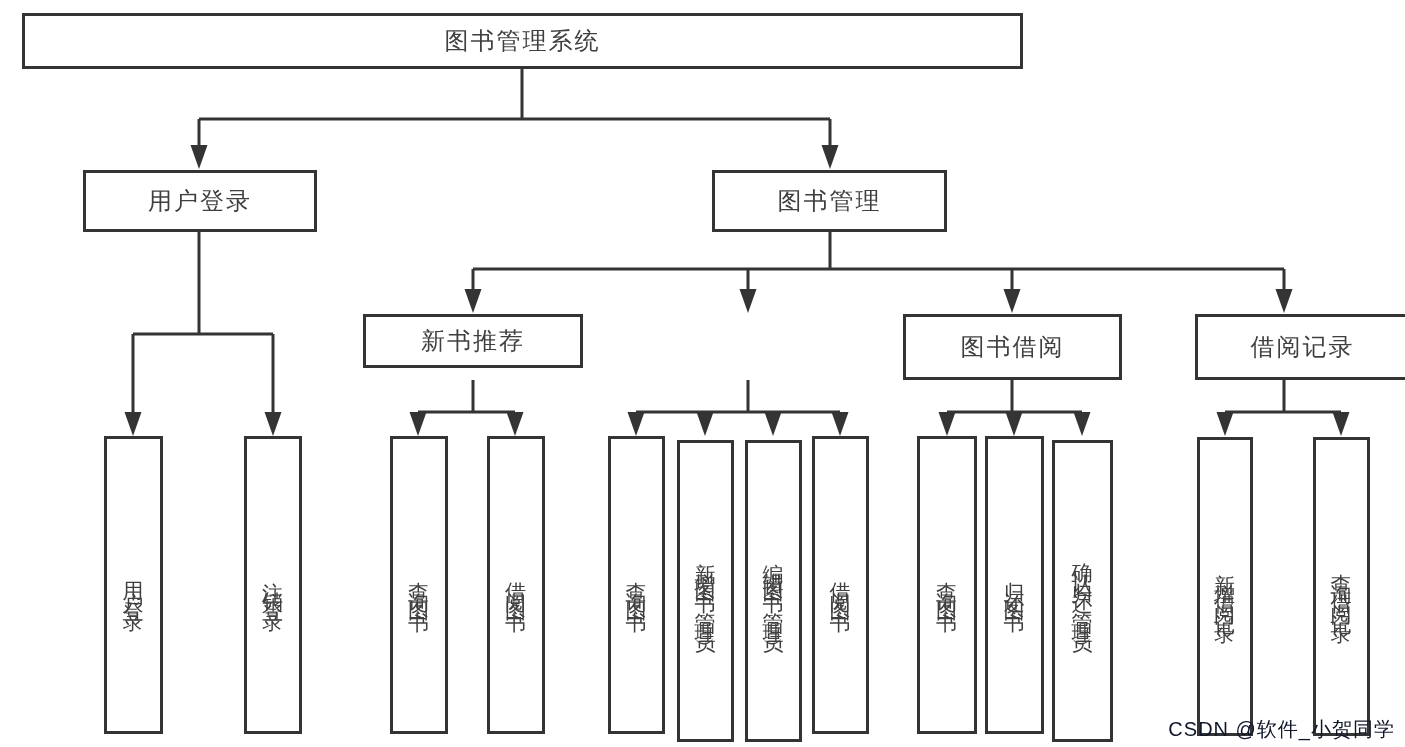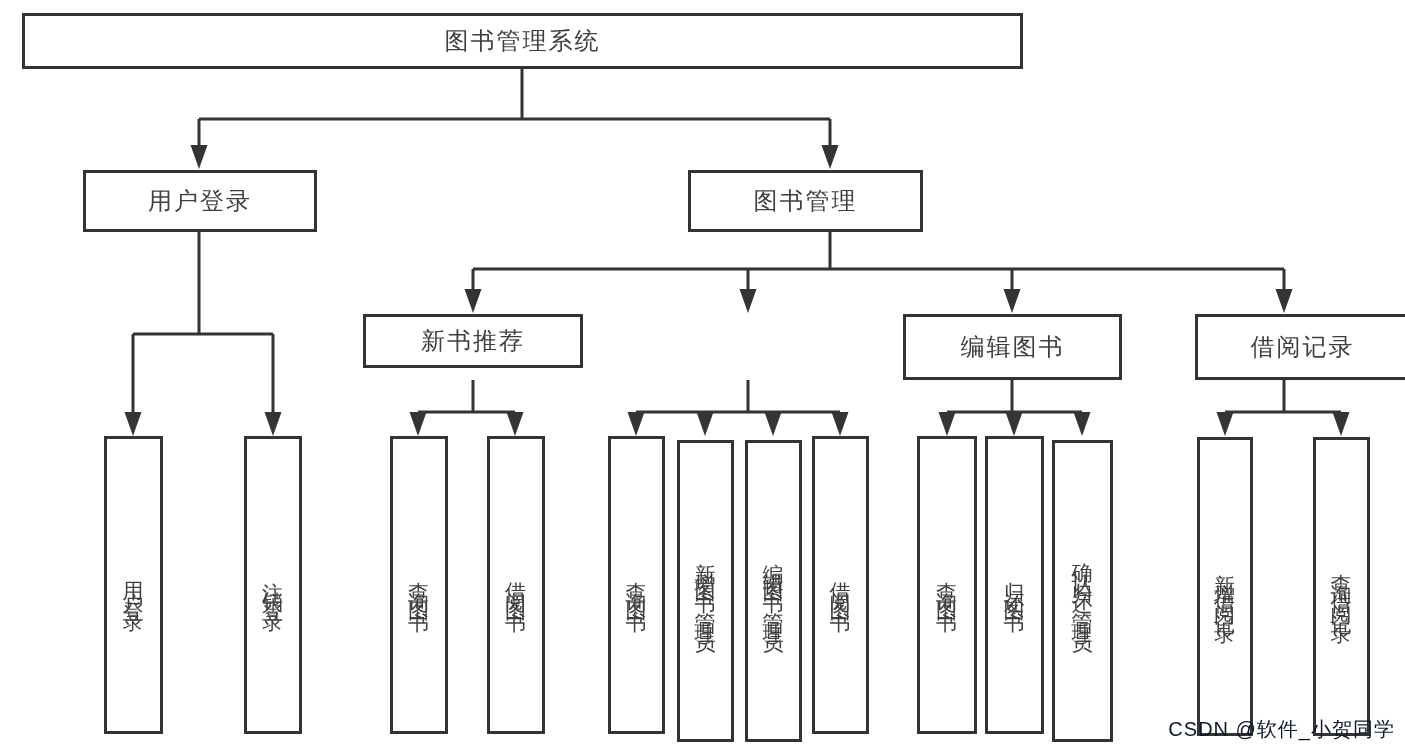--- a/index.html
+++ b/index.html
@@ -56,24 +56,24 @@
       <polygon points="1014,436 1005.5,412 1022.5,412"></polygon>
       <polygon points="1082,436 1073.5,412 1090.5,412"></polygon>
       <polygon points="1225,436 1216.5,412 1233.5,412"></polygon>
       <polygon points="1341,436 1332.5,412 1349.5,412"></polygon>
     </g>
   </svg>
 
   <div class="node hbox" style="left:22px;top:13px;width:1001px;height:56px;">图书管理系统</div>
 
   <div class="node hbox" style="left:83px;top:170px;width:234px;height:62px;">用户登录</div>
-  <div class="node hbox" style="left:688px;top:170px;width:235px;height:62px;">图书管理</div>
+  <div class="node hbox" style="left:712px;top:170px;width:235px;height:62px;">图书管理</div>
 
   <div class="node hbox" style="left:363px;top:314px;width:220px;height:54px;">新书推荐</div>
-  <div class="node hbox" style="left:903px;top:314px;width:219px;height:66px;">编辑图书</div>
+  <div class="node hbox" style="left:903px;top:314px;width:219px;height:66px;">图书借阅</div>
   <div class="node hbox" style="left:1177px;top:314px;width:215px;height:66px;margin-left:18px;">借阅记录</div>
 
   <div class="node vbox" style="left:104px;top:436px;width:59px;height:298px;">
     <span class="vtext">用户登录</span>
   </div>
   <div class="node vbox" style="left:244px;top:436px;width:58px;height:298px;">
     <span class="vtext">注销登录</span>
   </div>
 
   <div class="node vbox" style="left:390px;top:436px;width:58px;height:298px;">

